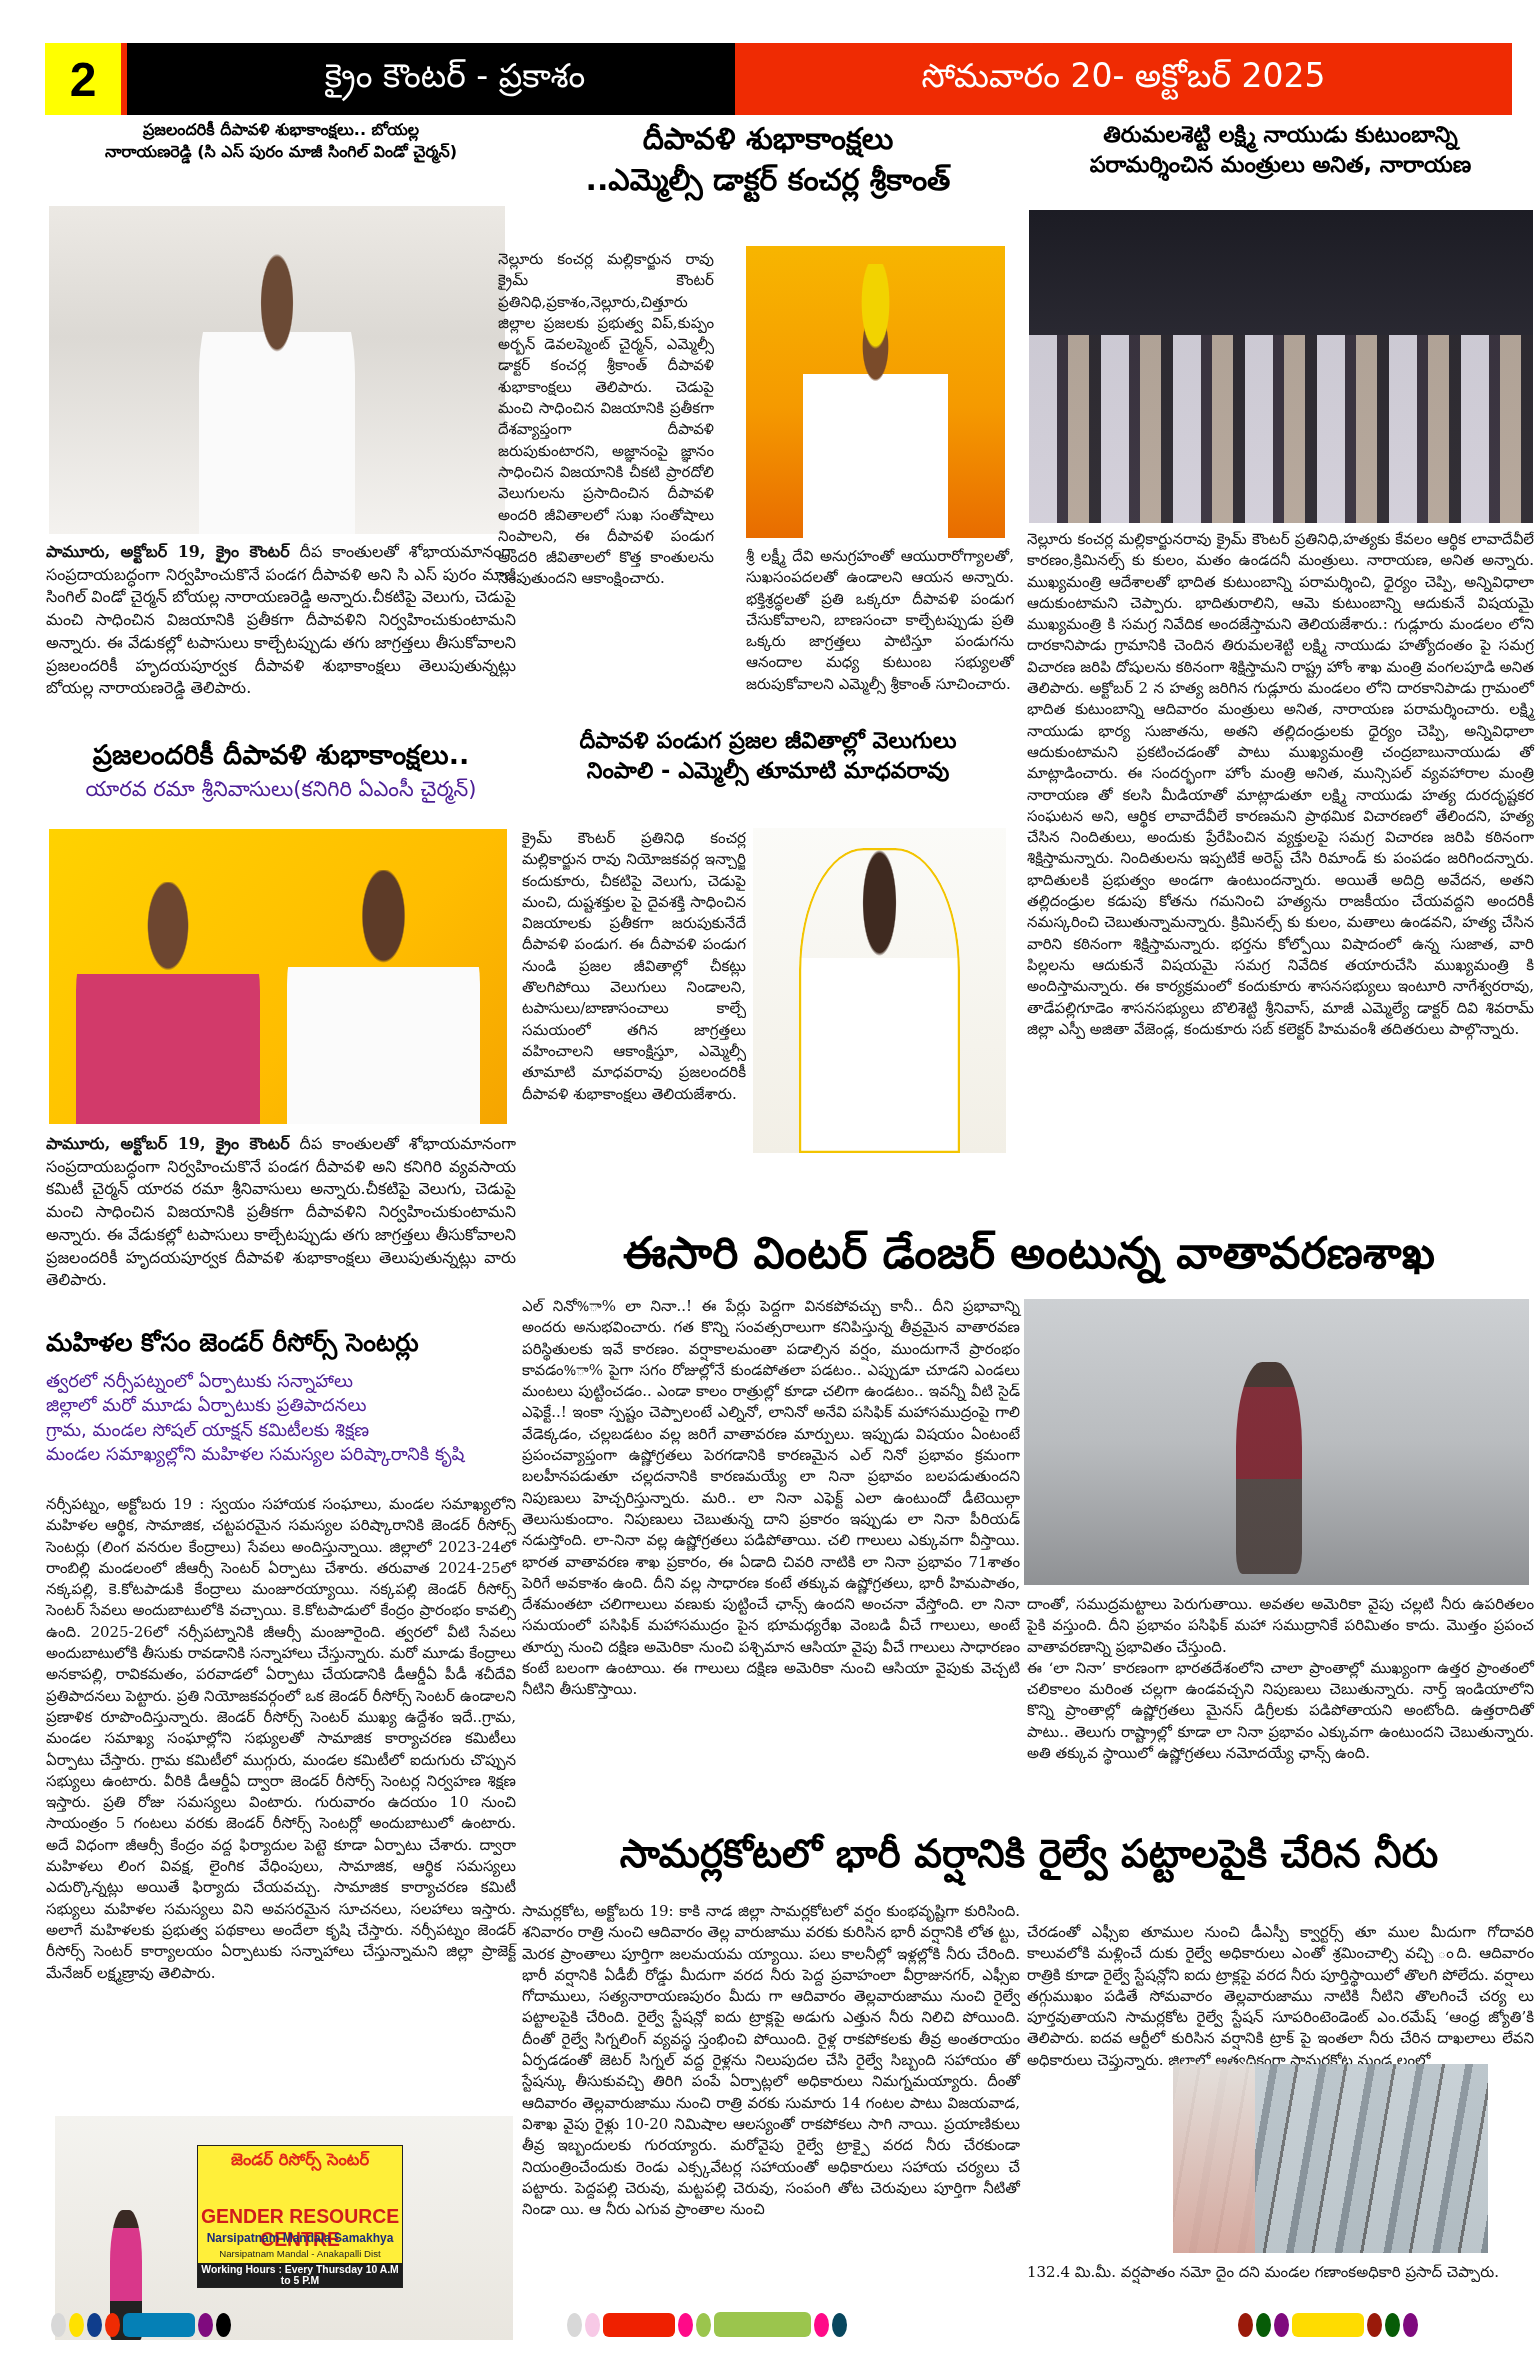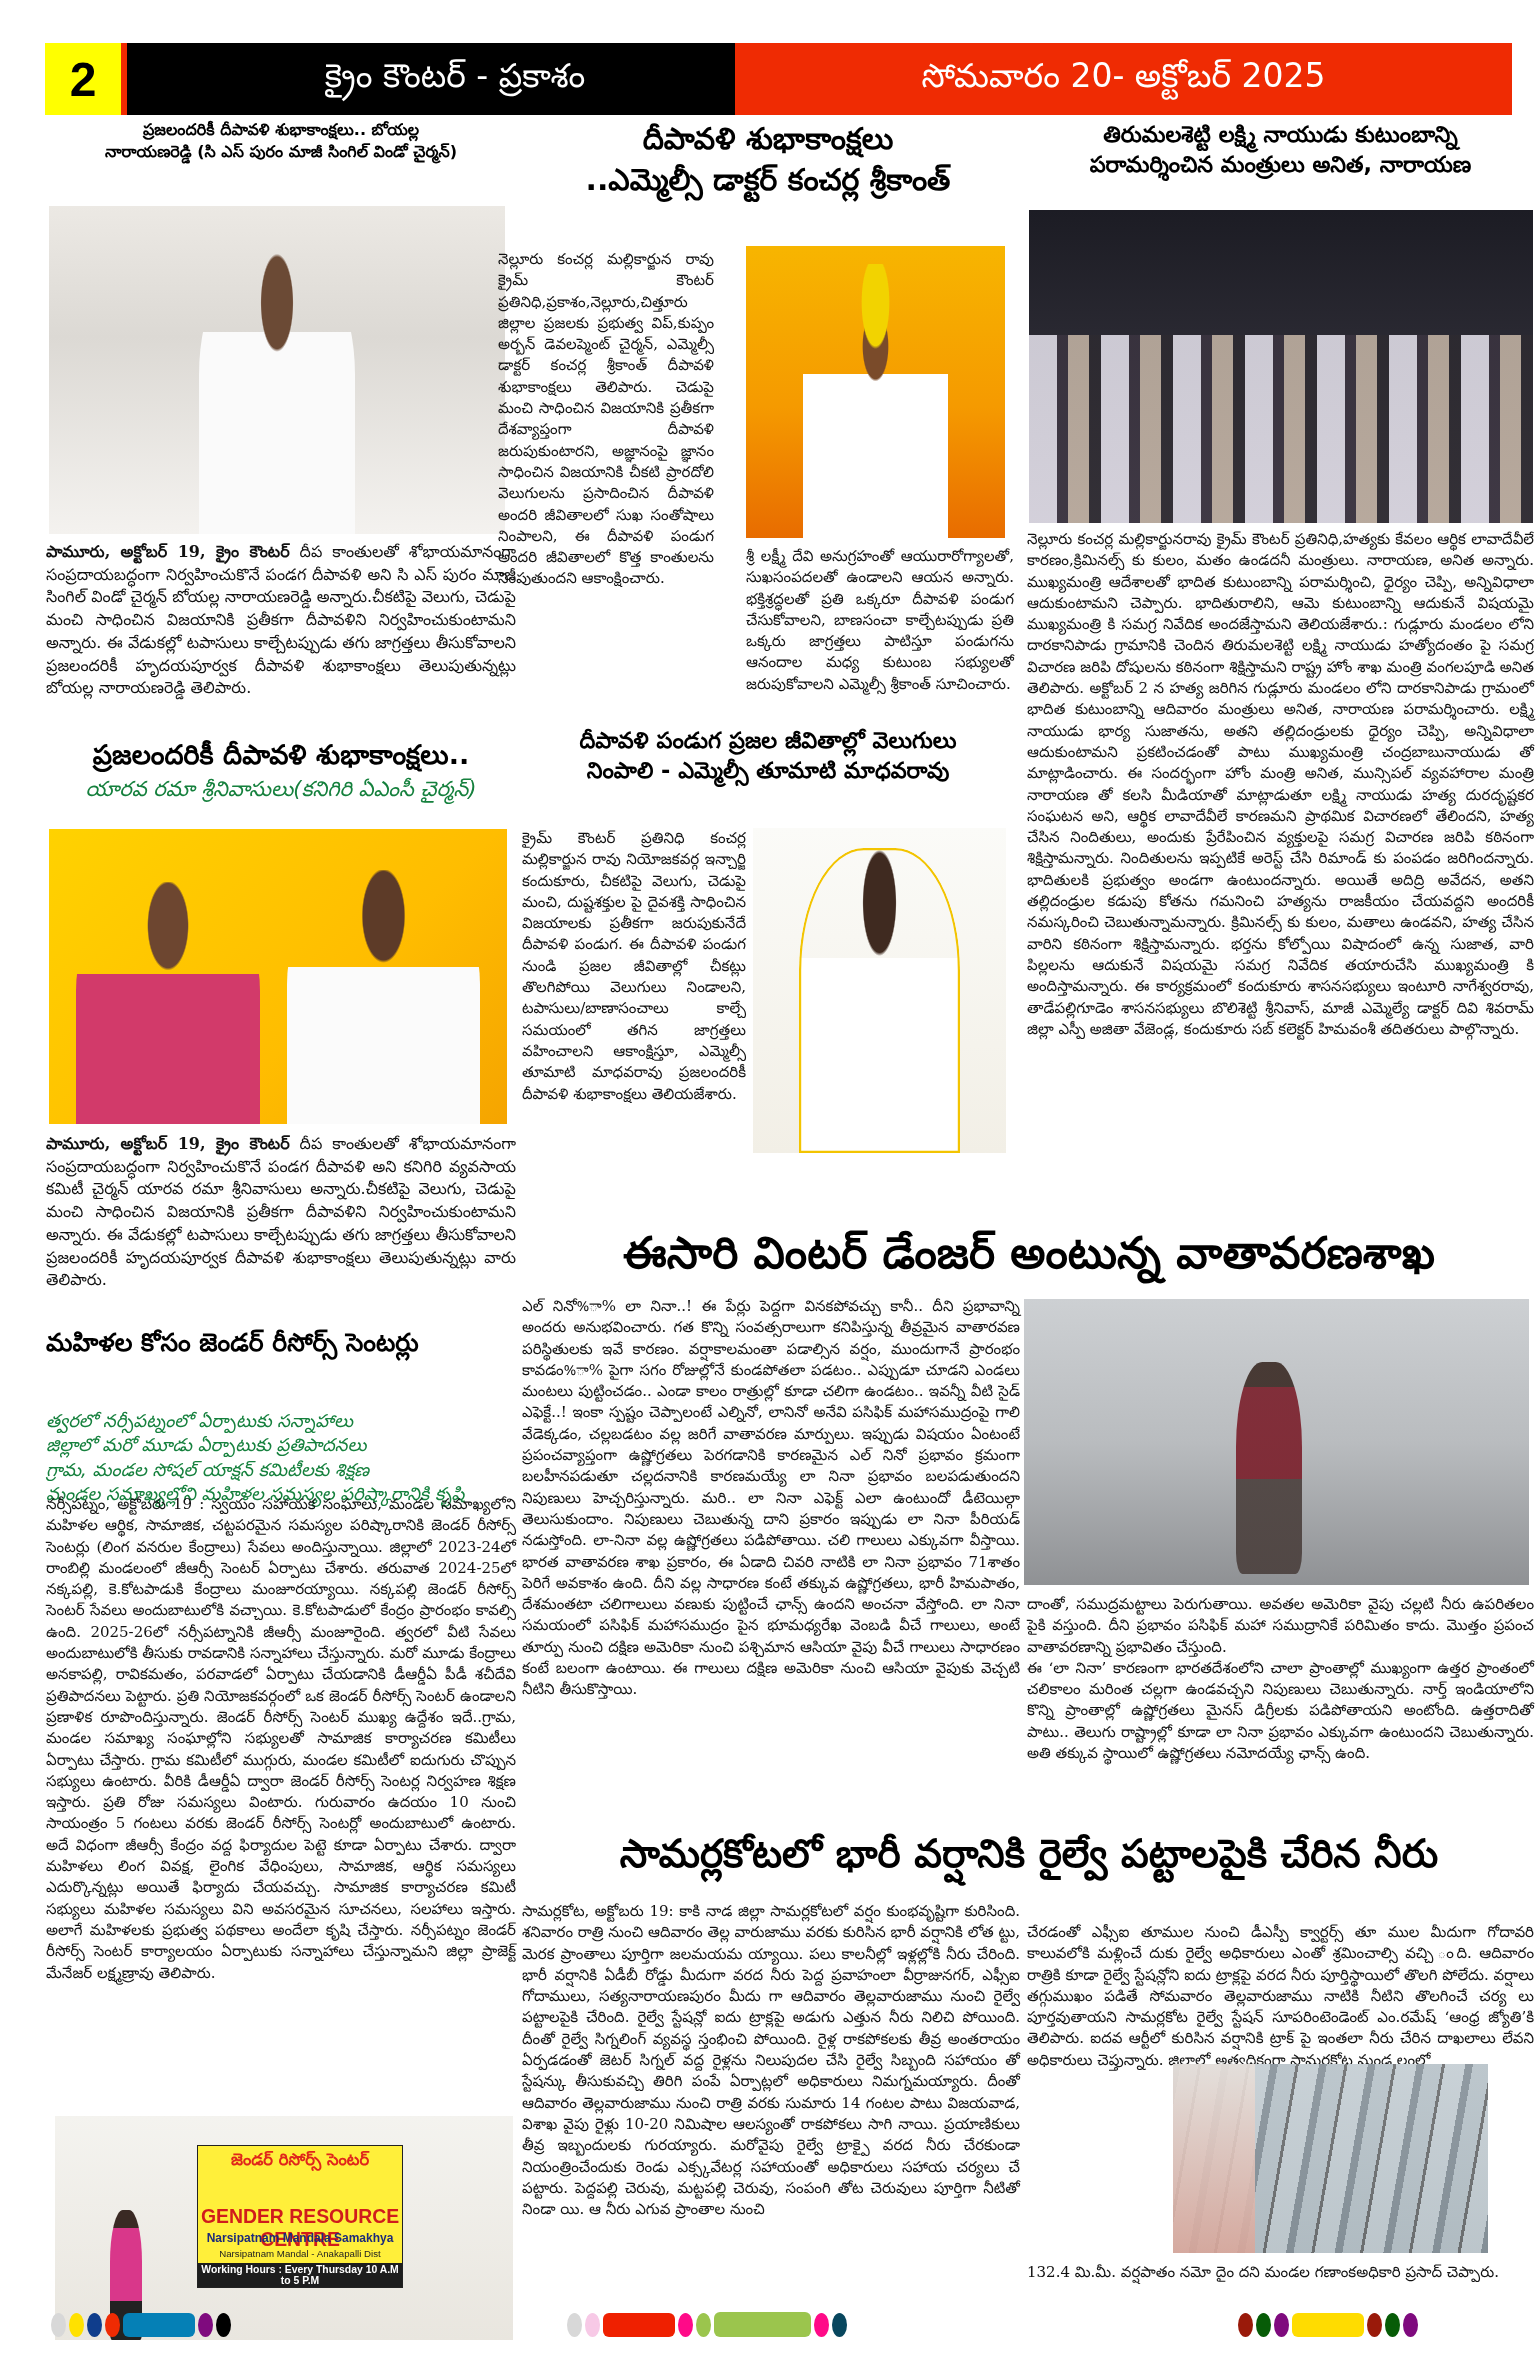--- a/index.html
+++ b/index.html
@@ -14,21 +14,21 @@
   #masthead { left: 45px; top: 43px; width: 1467px; height: 72px; display: flex; }
   #page-num { width: 82px; height: 72px; background: #ffff00; border-right: 6px solid #f02a00;
     display: flex; align-items: center; justify-content: center;
     font: bold 48px "Liberation Sans", sans-serif; color: #000; }
   #paper-name { width: 608px; height: 72px; background: #1f5aa6; color: #fff;
     display: flex; align-items: center; justify-content: center; font-size: 33px; }
   #date-bar { flex: 1; height: 72px; background: #ef2b03; color: #fff;
     display: flex; align-items: center; justify-content: center; font-size: 33px; }
 
   .headline { font-weight: bold; text-align: center; line-height: 1.35; color: #000; }
-  .subhead { text-align: center; line-height: 1.35; color: #15803d; font-style: italic; }
+  .subhead { text-align: center; line-height: 1.35; color: #4c1d95; }
   .body-text { font-family: "DejaVu Serif", "Liberation Serif", serif; font-size: 16px;
     line-height: 1.42; text-align: justify; color: #111; }
   .body-text .lead { font-weight: bold; }
   .photo { overflow: hidden; }
 
   
   .ph-portrait1 { background: linear-gradient(180deg,#ece9e4 0%,#dcd9d4 40%,#f4f2ef 100%); }
   .ph-portrait1 .figure { position:absolute; left: 33%; top: 12%; width: 34%; height: 88%;
     background: radial-gradient(ellipse at 50% 20%, #6b4a35 0 14%, transparent 15%),
                 linear-gradient(180deg, transparent 0 30%, #fafafa 30% 100%);
@@ -115,21 +115,21 @@
   <div class="woman"></div>
   <div class="man"></div>
 </div>
 <div class="abs body-text" style="left:46px;top:1133px;width:470px;">
   <span class="lead">పామూరు, అక్టోబర్ 19, క్రైం కౌంటర్</span>
   <span>దీప కాంతులతో శోభాయమానంగా సంప్రదాయబద్ధంగా నిర్వహించుకొనే పండగ దీపావళి అని కనిగిరి వ్యవసాయ కమిటీ చైర్మన్ యారవ రమా శ్రీనివాసులు అన్నారు.చీకటిపై వెలుగు, చెడుపై మంచి సాధించిన విజయానికి ప్రతీకగా దీపావళిని నిర్వహించుకుంటామని అన్నారు. ఈ వేడుకల్లో టపాసులు కాల్చేటప్పుడు తగు జాగ్రత్తలు తీసుకోవాలని ప్రజలందరికీ హృదయపూర్వక దీపావళి శుభాకాంక్షలు తెలుపుతున్నట్లు వారు తెలిపారు.</span>
 </div>
 
 <div class="abs headline" style="left:46px;top:1326px;width:470px;font-size:25px;text-align:left;">మహిళల కోసం జెండర్ రీసోర్స్ సెంటర్లు</div>
 <div class="abs" style="left:46px;top:1369px;width:470px;">
-  <div class="subhead" style="text-align:left;font-size:18px;margin-top:40px;">త్వరలో నర్సీపట్నంలో ఏర్పాటుకు సన్నాహాలు</div>
+  <div class="subhead" style="text-align:left;font-size:18px;">త్వరలో నర్సీపట్నంలో ఏర్పాటుకు సన్నాహాలు</div>
   <div class="subhead" style="text-align:left;font-size:18px;">జిల్లాలో మరో మూడు ఏర్పాటుకు ప్రతిపాదనలు</div>
   <div class="subhead" style="text-align:left;font-size:18px;">గ్రామ, మండల సోషల్ యాక్షన్ కమిటీలకు శిక్షణ</div>
   <div class="subhead" style="text-align:left;font-size:18px;">మండల సమాఖ్యల్లోని మహిళల సమస్యల పరిష్కారానికి కృషి</div>
 </div>
 <div class="abs body-text" style="left:46px;top:1494px;width:470px;font-size:15px;">నర్సీపట్నం, అక్టోబరు 19 : స్వయం సహాయక సంఘాలు, మండల సమాఖ్యలోని మహిళల ఆర్థిక, సామాజిక, చట్టపరమైన సమస్యల పరిష్కారానికి జెండర్ రీసోర్స్ సెంటర్లు (లింగ వనరుల కేంద్రాలు) సేవలు అందిస్తున్నాయి. జిల్లాలో 2023-24లో రాంబిల్లి మండలంలో జీఆర్సీ సెంటర్ ఏర్పాటు చేశారు. తరువాత 2024-25లో నక్కపల్లి, కె.కోటపాడుకి కేంద్రాలు మంజూరయ్యాయి. నక్కపల్లి జెండర్ రీసోర్స్ సెంటర్ సేవలు అందుబాటులోకి వచ్చాయి. కె.కోటపాడులో కేంద్రం ప్రారంభం కావల్సి ఉంది. 2025-26లో నర్సీపట్నానికి జీఆర్సీ మంజూరైంది. త్వరలో వీటి సేవలు అందుబాటులోకి తీసుకు రావడానికి సన్నాహాలు చేస్తున్నారు. మరో మూడు కేంద్రాలు అనకాపల్లి, రావికమతం, పరవాడలో ఏర్పాటు చేయడానికి డీఆర్డీఏ పీడీ శచీదేవి ప్రతిపాదనలు పెట్టారు. ప్రతి నియోజకవర్గంలో ఒక జెండర్ రీసోర్స్ సెంటర్ ఉండాలని ప్రణాళిక రూపొందిస్తున్నారు. జెండర్ రీసోర్స్ సెంటర్ ముఖ్య ఉద్దేశం ఇదే..గ్రామ, మండల సమాఖ్య సంఘాల్లోని సభ్యులతో సామాజిక కార్యాచరణ కమిటీలు ఏర్పాటు చేస్తారు. గ్రామ కమిటీలో ముగ్గురు, మండల కమిటీలో ఐదుగురు చొప్పున సభ్యులు ఉంటారు. వీరికి డీఆర్డీఏ ద్వారా జెండర్ రీసోర్స్ సెంటర్ల నిర్వహణ శిక్షణ ఇస్తారు. ప్రతి రోజు సమస్యలు వింటారు. గురువారం ఉదయం 10 నుంచి సాయంత్రం 5 గంటలు వరకు జెండర్ రీసోర్స్ సెంటర్లో అందుబాటులో ఉంటారు. అదే విధంగా జీఆర్సీ కేంద్రం వద్ద ఫిర్యాదుల పెట్టె కూడా ఏర్పాటు చేశారు. ద్వారా మహిళలు లింగ వివక్ష, లైంగిక వేధింపులు, సామాజిక, ఆర్థిక సమస్యలు ఎదుర్కొన్నట్లు అయితే ఫిర్యాదు చేయవచ్చు. సామాజిక కార్యాచరణ కమిటీ సభ్యులు మహిళల సమస్యలు విని అవసరమైన సూచనలు, సలహాలు ఇస్తారు. అలాగే మహిళలకు ప్రభుత్వ పథకాలు అందేలా కృషి చేస్తారు. నర్సీపట్నం జెండర్ రీసోర్స్ సెంటర్ కార్యాలయం ఏర్పాటుకు సన్నాహాలు చేస్తున్నామని జిల్లా ప్రాజెక్ట్ మేనేజర్ లక్ష్మణ్రావు తెలిపారు.</div>
 <div class="abs photo ph-grc" style="left:55px;top:2116px;width:458px;height:224px;">
   <div class="person"></div>
   <div class="banner">
     <div class="b1">జెండర్ రిసోర్స్ సెంటర్</div>
     <div class="b2">GENDER RESOURCE CENTRE</div>

